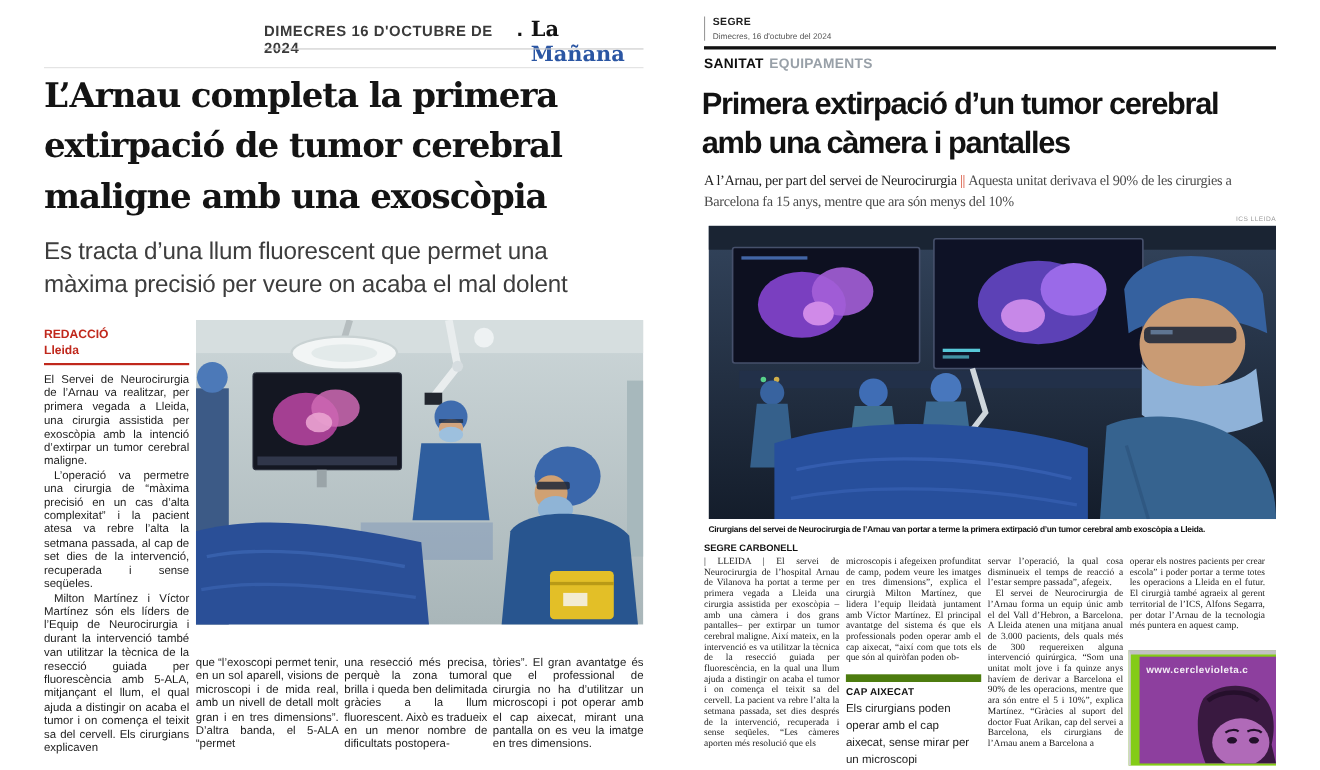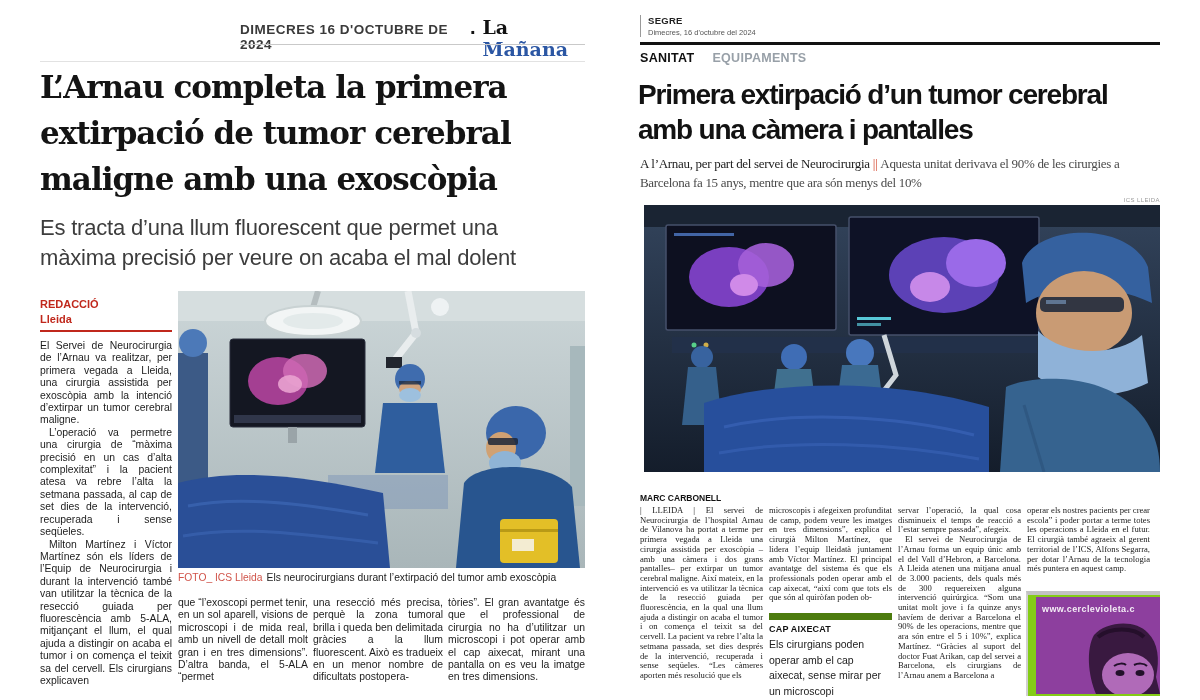--- a/index.html
+++ b/index.html
@@ -30,21 +30,21 @@
   .lm-col2{left:178px;top:597px;width:130px;}
   .lm-col3{left:313px;top:597px;width:130px;}
   .lm-col4{left:448px;top:597px;width:137px;}
   
   .sg-masthead{left:640px;top:15px;border-left:1px solid #9a9a9a;padding-left:7px;}
   .sg-brand{font-size:9.5px;font-weight:bold;color:#222;letter-spacing:.3px;}
   .sg-date{font-size:7.5px;color:#555;margin-top:2px;}
   .sg-topline{left:640px;top:42px;width:520px;height:3px;background:#121212;}
   .sg-kicker{left:640px;top:51px;width:520px;font-size:12.5px;font-weight:bold;letter-spacing:.3px;}
   .sg-kicker .primary{color:#0f0f0f;}
-  .sg-kicker .secondary{color:#98a0a8;margin-left:18px;text-align:right;}
+  .sg-kicker .secondary{color:#98a0a8;margin-left:5px;text-align:right;}
   .sg-headline{left:638px;top:77px;width:524px;margin:0;font-size:28px;line-height:35px;
                font-weight:bold;letter-spacing:-1.2px;color:#121212;}
   .sg-standfirst{left:640px;top:154px;width:522px;font-family:"Liberation Serif",serif;
                  font-weight:normal;font-size:13px;line-height:19px;letter-spacing:-.3px;color:#222;}
   .sg-standfirst .sep{color:#d4452c;padding:0 3px;}
   .sg-standfirst .p2{color:#4a4a4a;}
   .sg-photo-credit{left:1100px;top:197px;width:60px;font-size:6px;color:#9a9a9a;text-align:right;letter-spacing:.4px;}
   .sg-photo{left:644px;top:205px;width:516px;height:267px;margin:0;overflow:hidden;}
   .sg-caption{left:644px;top:477px;width:516px;font-size:7.6px;font-weight:bold;
               letter-spacing:-.25px;white-space:nowrap;color:#111;}
@@ -142,23 +142,20 @@
 
       <path d="M0,192 C60,176 130,186 205,202 L212,277 L0,277 Z" fill="#2a4f97"></path>
       <path d="M10,215 C60,205 120,212 190,224" stroke="#3d68b5" stroke-width="3" fill="none" opacity=".7"></path>
       <path d="M5,245 C60,235 120,242 200,252" stroke="#3d68b5" stroke-width="3" fill="none" opacity=".6"></path>
 
       <rect x="322" y="228" width="58" height="44" rx="4" fill="#e3bf27"></rect>
       <rect x="322" y="238" width="58" height="3" fill="#b99a16"></rect>
       <rect x="334" y="248" width="22" height="12" fill="#f3ecd2"></rect>
     </svg>
   </figure>
-  <figcaption class="abs lm-caption">
-    <span class="credit">FOTO_ ICS Lleida</span><span>Els neurocirurgians durant l’extirpació del tumor amb exoscòpia</span>
-  </figcaption>
 
   <div class="abs lm-col lm-col2">
       <p>que “l’exoscopi permet tenir, en un sol aparell, visions de microscopi i de mida real, amb un nivell de detall molt gran i en tres dimensions”. D’altra banda, el 5-ALA “permet</p>
     </div>
   <div class="abs lm-col lm-col3">
       <p>una resecció més precisa, perquè la zona tumoral brilla i queda ben delimitada gràcies a la llum fluorescent. Això es tradueix en un menor nombre de dificultats postopera-</p>
     </div>
   <div class="abs lm-col lm-col4">
       <p>tòries”. El gran avantatge és que el professional de cirurgia no ha d’utilitzar un microscopi i pot operar amb el cap aixecat, mirant una pantalla on es veu la imatge en tres dimensions.</p>
     </div>
@@ -223,21 +220,22 @@
       <path d="M378,58 C392,18 486,16 504,62 L508,98 C462,76 410,80 382,98 Z" fill="#35619f"></path>
       <ellipse cx="440" cy="108" rx="48" ry="42" fill="#c99b74"></ellipse>
       <rect x="396" y="92" width="84" height="15" rx="5" fill="#18243a" opacity=".85"></rect>
       <rect x="402" y="95" width="20" height="4" fill="#7da0c8" opacity=".6"></rect>
       <path d="M394,126 C420,152 472,152 498,130 L504,178 C462,198 420,192 394,172 Z" fill="#8fb2d8"></path>
       <path d="M362,182 C400,164 516,168 516,267 L356,267 Z" fill="#36638f"></path>
       <path d="M380,200 L400,267" stroke="#2b517a" stroke-width="3" opacity=".6"></path>
     </svg>
   </figure>
 
-  <div class="abs sg-byline">MARC CARBONELL</div>
+  <div class="abs sg-caption">Cirurgians del servei de Neurocirurgia de l’Arnau van portar a terme la primera extirpació d’un tumor cerebral amb exoscòpia a Lleida.</div>
+  <div class="abs sg-byline">SEGRE CARBONELL</div>
 
   <div class="abs sg-col sg-col1">
     <p>| LLEIDA | El servei de Neurocirurgia de l’hospital Arnau de Vilanova ha portat a terme per primera vegada a Lleida una cirurgia assistida per exoscòpia –amb una càmera i dos grans pantalles– per extirpar un tumor cerebral maligne. Així mateix, en la intervenció es va utilitzar la tècnica de la resecció guiada per fluorescència, en la qual una llum ajuda a distingir on acaba el tumor i on comença el teixit sa del cervell. La pacient va rebre l’alta la setmana passada, set dies després de la intervenció, recuperada i sense seqüeles. “Les càmeres aporten més resolució que els</p>
   </div>
   <div class="abs sg-col sg-col2">
     <p>microscopis i afegeixen profunditat de camp, podem veure les imatges en tres dimensions”, explica el cirurgià Milton Martínez, que lidera l’equip lleidatà juntament amb Víctor Martínez. El principal avantatge del sistema és que els professionals poden operar amb el cap aixecat, “així com que tots els que són al quiròfan poden ob-</p>
   </div>
   <div class="abs sg-quote">
     <div class="qtitle">CAP AIXECAT</div>
     <div class="qtext">Els cirurgians poden operar amb el cap aixecat, sense mirar per un microscopi</div>

